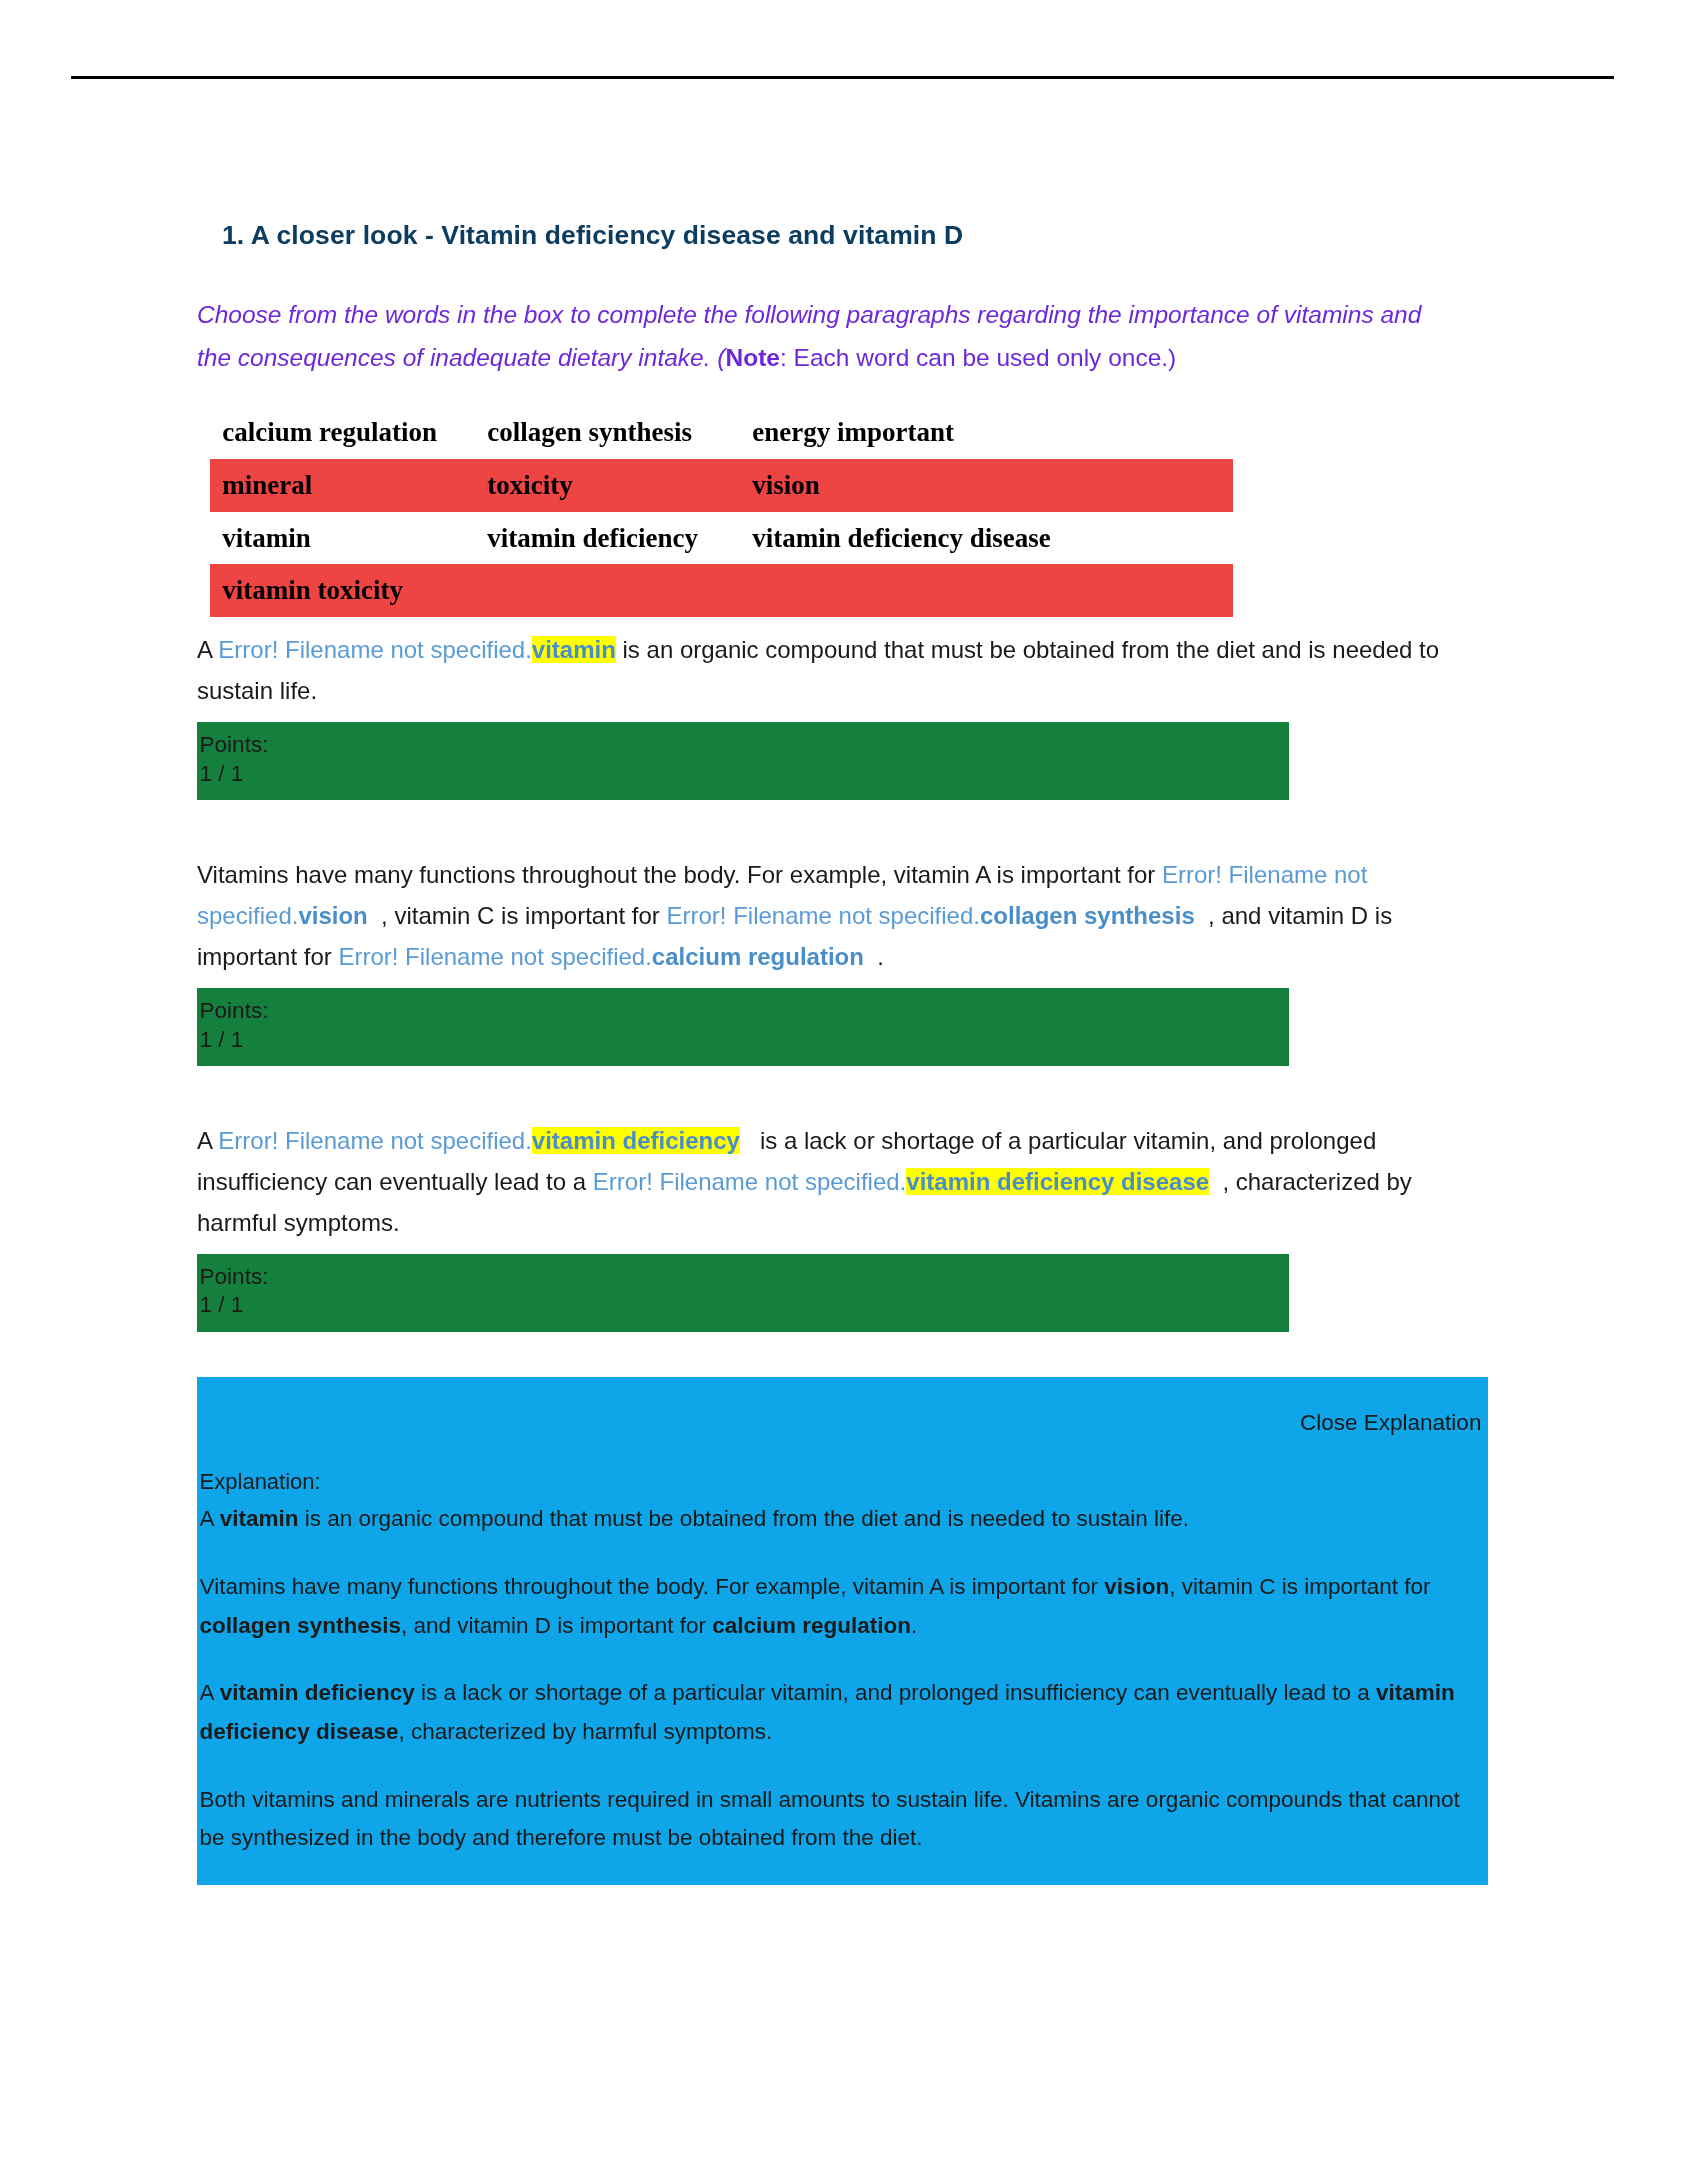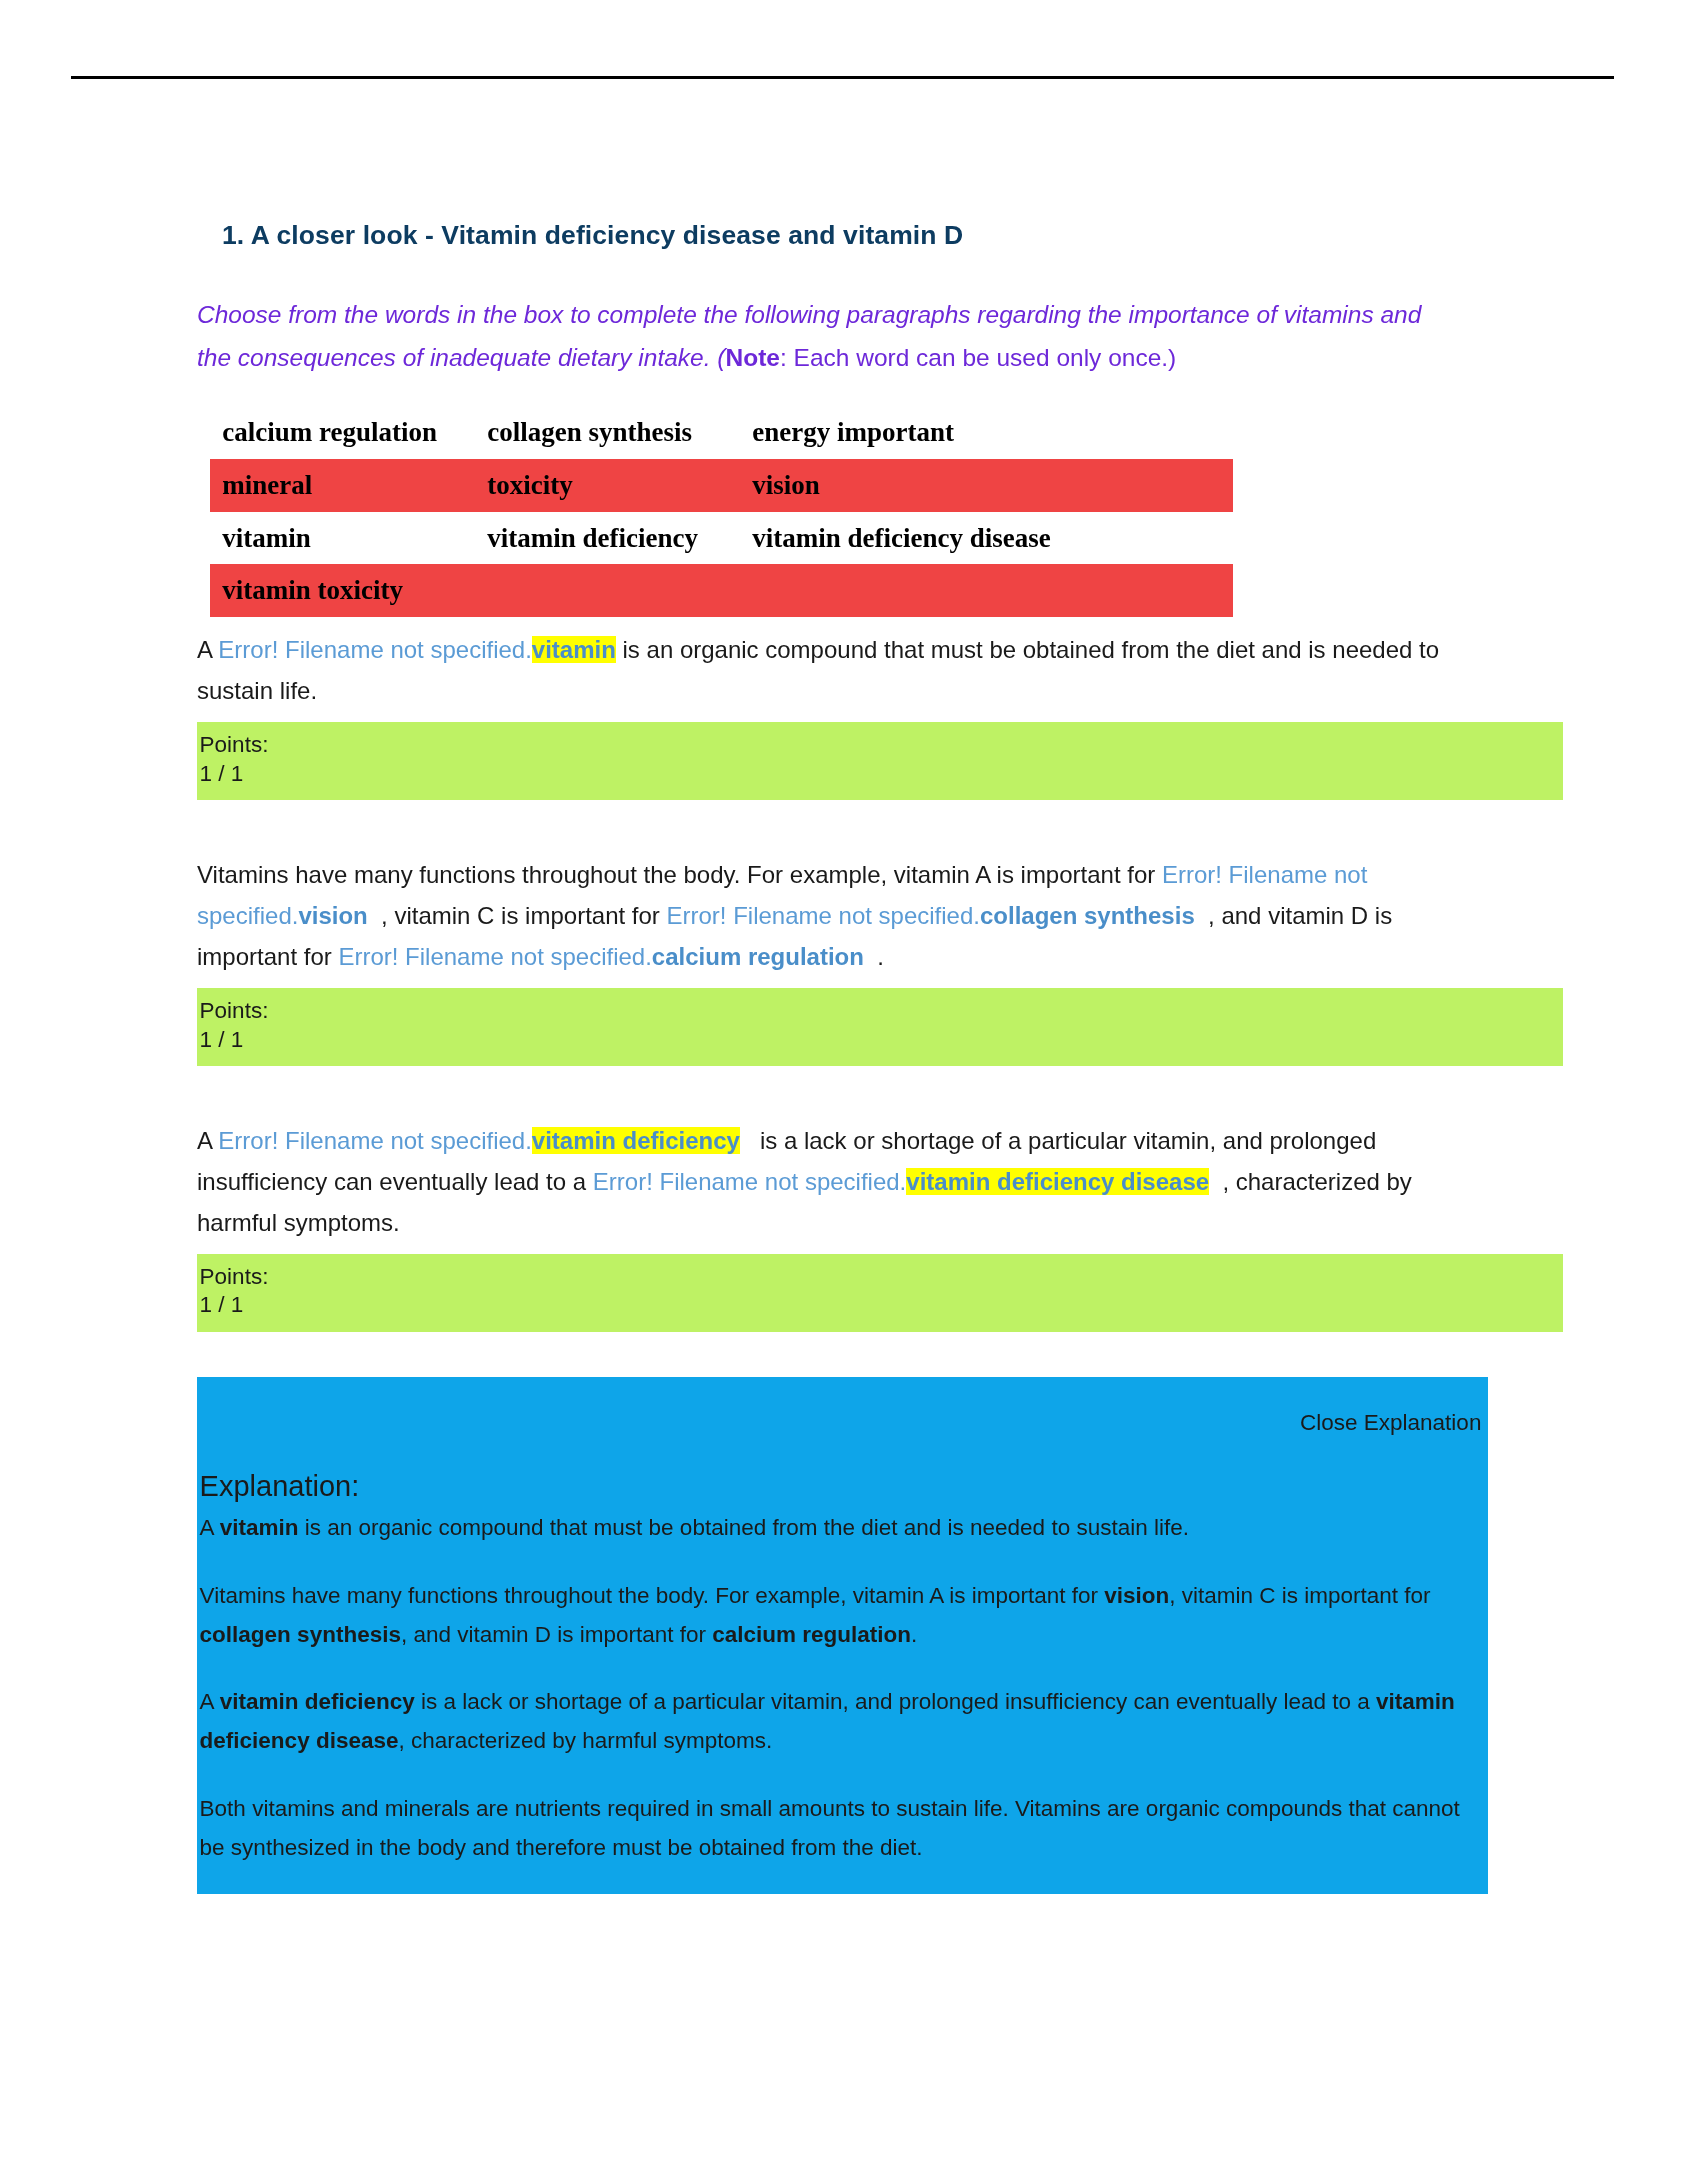--- a/index.html
+++ b/index.html
@@ -89,22 +89,22 @@
   .answord {
     color: #4a8ec9;
     font-weight: bold;
   }
   .hl {
     background: #ffff00;
   }
 
   
   .points {
-    background: #bef264;
-    width: 1366px;
+    background: #15803d;
+    width: 1092px;
     padding: 9.3px 0 12px 0;
     margin: 10.6px 0 0 0;
     box-sizing: border-box;
   }
   .points .line {
     font-size: 22.5px;
     color: #1a1a1a;
     line-height: 1.25;
     padding-left: 2.6px;
   }
@@ -120,21 +120,21 @@
     margin-top: 45px;
   }
   .close-exp {
     text-align: right;
     font-size: 22.5px;
     color: #1a1a1a;
     padding: 18.5px 2.6px 0 0;
     cursor: pointer;
   }
   .exp-label {
-    font-size: 29px;
+    font-size: 22px;
     color: #1a1a1a;
     margin-top: 32px;
     line-height: 1.3;
   }
   .exp-para {
     font-size: 22.5px;
     color: #1a1a1a;
     line-height: 1.72;
     margin-top: 4px;
     max-width: 1277px;

